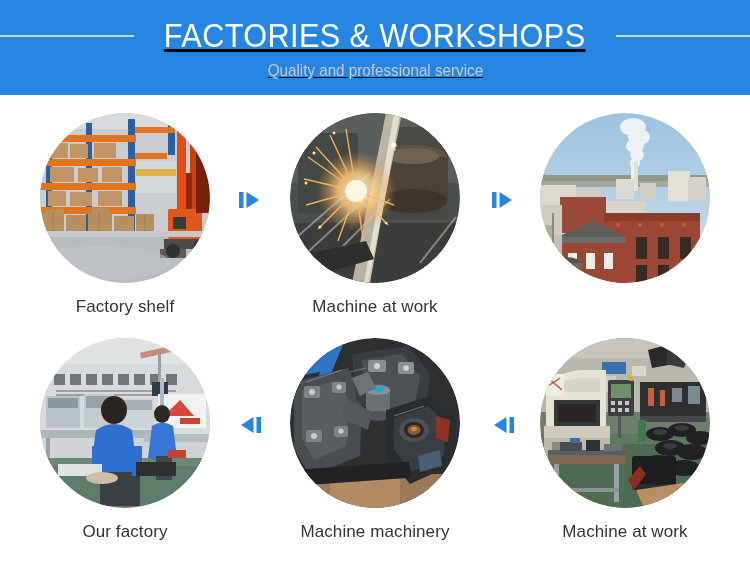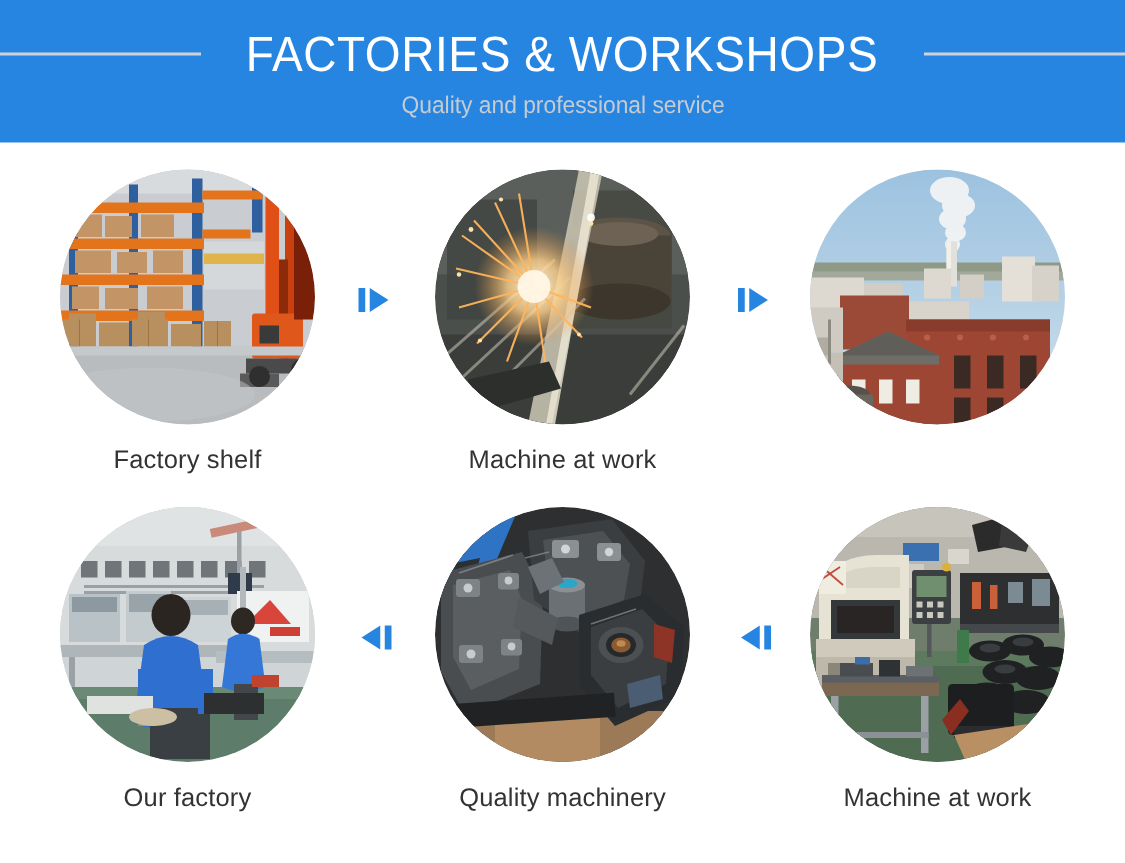--- a/index.html
+++ b/index.html
@@ -29,20 +29,21 @@
     box-sizing: border-box;
   }
   .banner-inner {
     position: absolute;
     left: 0; top: 0;
     width: 750px; height: 95px;
     display: flex;
     flex-direction: column;
     align-items: center;
     justify-content: center;
+    text-decoration: underline;
   }
   .title-row {
     display: flex;
     align-items: center;
     justify-content: center;
     width: 750px;
     margin-top: 2px;
   }
   .rule {
     height: 2px;
@@ -544,21 +545,21 @@
               <polygon points="128,118 150,112 152,128 130,134" fill="#4a5d72"></polygon>
 
               <g stroke="#9aa0a4" stroke-width="1.2" opacity="0.6" fill="none">
                 <path d="M60 34 L76 30"></path>
                 <path d="M104 78 L134 68"></path>
                 <path d="M16 44 L52 32"></path>
               </g>
             </g>
           </svg>
         </div>
-        <div class="caption">Quality machinery</div>
+        <div class="caption">Machine machinery</div>
       </div>
 
       <div class="cell">
         <div class="circle">
           <svg viewBox="0 0 170 170" xmlns="http://www.w3.org/2000/svg">
             <defs>
               <clipPath id="c6">
                   <circle cx="85" cy="85" r="85"></circle>
                 </clipPath>
             </defs>

